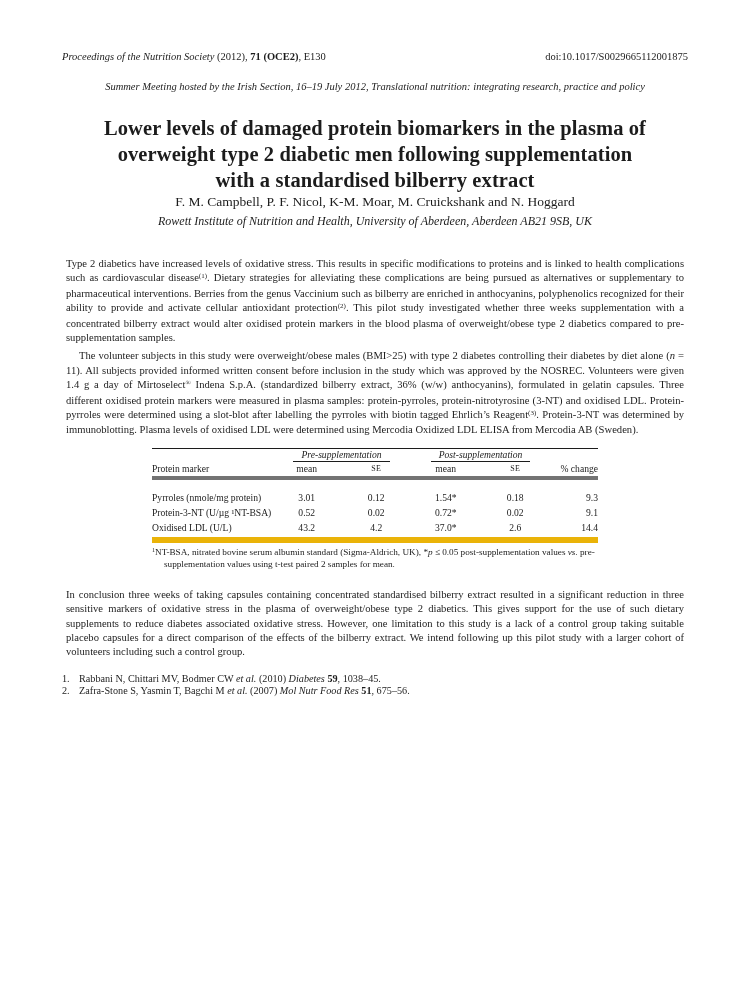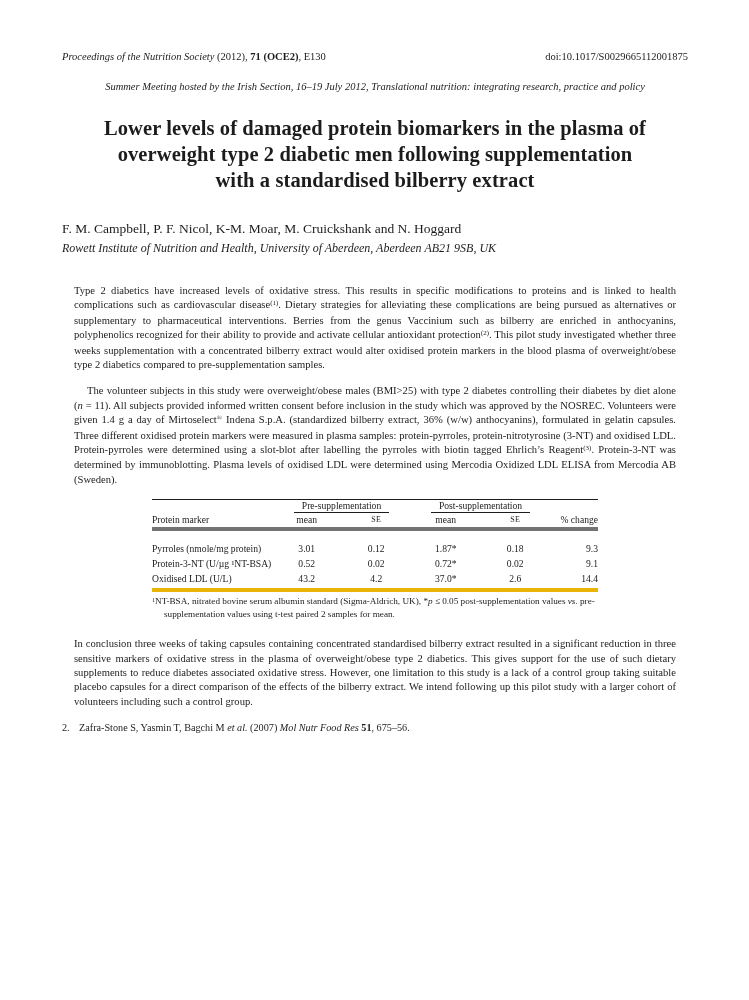--- a/index.html
+++ b/index.html
@@ -7,45 +7,45 @@
   .page {
     width:749px; height:715px; box-sizing:border-box;
     background:#ffffff; color:#1c1c1c;
     font-family:"Liberation Serif","DejaVu Serif",serif;
     padding:50px 61px 0 62px; position:relative;
   }
   .header-row { display:flex; justify-content:space-between; align-items:baseline; font-size:10.5px; line-height:13px; }
   .cite { font-style:normal; }
   .meeting { margin-top:17px; text-align:center; font-style:italic; font-size:10.5px; line-height:13px; }
   .title { margin-top:22px; text-align:center; font-weight:bold; font-size:20.5px; line-height:26px; letter-spacing:0.1px; }
-  .authors { margin-top:27px; font-size:13.5px; line-height:17px; }
-  .affiliation { margin-top:3px; font-style:italic; font-size:12px; line-height:16px; }
+  .authors { text-align:center; font-size:13.5px; line-height:17px; }
+  .affiliation { margin-top:3px; text-align:center; font-style:italic; font-size:12px; line-height:16px; }
   .abstract { margin-top:28px; }
-  .para { margin:12px; font-size:10.6px; line-height:14.4px; text-align:justify; }
+  .para { margin:4px; font-size:10.6px; line-height:14.4px; text-align:justify; }
   .para.indent { text-indent:13px; }
   .i { font-style:italic; }
   .b { font-weight:bold; }
   .sup { font-size:0.66em; position:relative; top:-0.45em; }
   .tablewrap { width:446px; margin:10px auto 0; }
   table.results { table-layout:fixed; width:446px; border-collapse:collapse; border-top:1px solid #1c1c1c; font-size:9.6px; }
   table.results th { font-weight:normal; padding:0; }
   table.results td { padding:1px 0; }
-  .grow th { padding-top:3px; text-align:center; }
+  .grow th { padding-top:3px; text-align:center;font-style:italic; }
   .gspan { display:inline-block; border-bottom:1px solid #1c1c1c; padding:0 8px 1px 8px; }
   tr.cols th { border-bottom:4px solid #737373; padding:1px 0 2px 0; }
   .c-marker { width:120px; text-align:left; }
   .c-pm { width:72px; text-align:center; }
   .c-pse { width:60px; text-align:center; }
   .c-qm { width:90px; text-align:center; }
   .c-qse { width:56px; text-align:center; }
   .c-change { width:48px; text-align:right; }
   .sc { font-size:8px; letter-spacing:0.4px; }
   tbody tr td { line-height:13px; }
   tbody tr:first-child td { padding-top:11px; }
-  tbody tr:last-child td { border-bottom:4px solid #eab308; padding-bottom:3px; }
+  tbody tr:last-child td { border-bottom:6px solid #eab308; padding-bottom:3px; }
   .footnote { margin-top:4px; font-size:9.2px; line-height:11.4px; padding-left:12px; text-indent:-12px; text-align:left; }
   .conclusion { margin-top:17px; }
   .funding { margin:11px 0 0 0; font-size:10.2px; line-height:13px; }
   .refs { margin-top:13px; font-size:10.2px; line-height:11.8px; }
   .ref { white-space:nowrap; }
   .ref-num { display:inline-block; min-width:11px; margin-right:6px; }
 </style>
 </head>
 <body>
 
@@ -88,21 +88,21 @@
           <th class="c-qm">mean</th>
           <th class="c-qse sc">SE</th>
           <th class="c-change">% change</th>
         </tr>
       </thead>
       <tbody>
           <tr>
             <td class="c-marker">Pyrroles (nmole/mg protein)</td>
             <td class="c-pm">3.01</td>
             <td class="c-pse">0.12</td>
-            <td class="c-qm">1.87*</td>
+            <td class="c-qm">1.54*</td>
             <td class="c-qse">0.18</td>
             <td class="c-change">9.3</td>
           </tr>
           <tr>
             <td class="c-marker">Protein-3-NT (U/µg ¹NT-BSA)</td>
             <td class="c-pm">0.52</td>
             <td class="c-pse">0.02</td>
             <td class="c-qm">0.72*</td>
             <td class="c-qse">0.02</td>
             <td class="c-change">9.1</td>
@@ -117,16 +117,17 @@
           </tr>
         </tbody>
     </table>
     <div class="footnote"><span class="sup">1</span><span>NT-BSA, nitrated bovine serum albumin standard (Sigma-Aldrich, UK), *</span><span class="i">p</span><span> ≤ 0.05 post-supplementation values </span><span class="i">vs.</span><span> pre-supplementation values using t-test paired 2 samples for mean.</span></div>
   </div>
 
   <p class="para conclusion"><span>In conclusion three weeks of taking capsules containing concentrated standardised bilberry extract resulted in a significant reduction in three sensitive markers of oxidative stress in the plasma of overweight/obese type 2 diabetics. This gives support for the use of such dietary supplements to reduce diabetes associated oxidative stress. However, one limitation to this study is a lack of a control group taking suitable placebo capsules for a direct comparison of the effects of the bilberry extract. We intend following up this pilot study with a larger cohort of volunteers including such a control group.</span></p>
 
 
   <div class="refs">
+      <div class="ref"><span class="ref-num">1.</span><span>Rabbani N, Chittari MV, Bodmer CW </span><span class="i">et al.</span><span> (2010) </span><span class="i">Diabetes</span><span> </span><span class="b">59</span><span>, 1038–45.</span></div>
       <div class="ref"><span class="ref-num">2.</span><span>Zafra-Stone S, Yasmin T, Bagchi M </span><span class="i">et al.</span><span> (2007) </span><span class="i">Mol Nutr Food Res</span><span> </span><span class="b">51</span><span>, 675–56.</span></div>
     </div>
 
 </div>
 
 </body></html>

